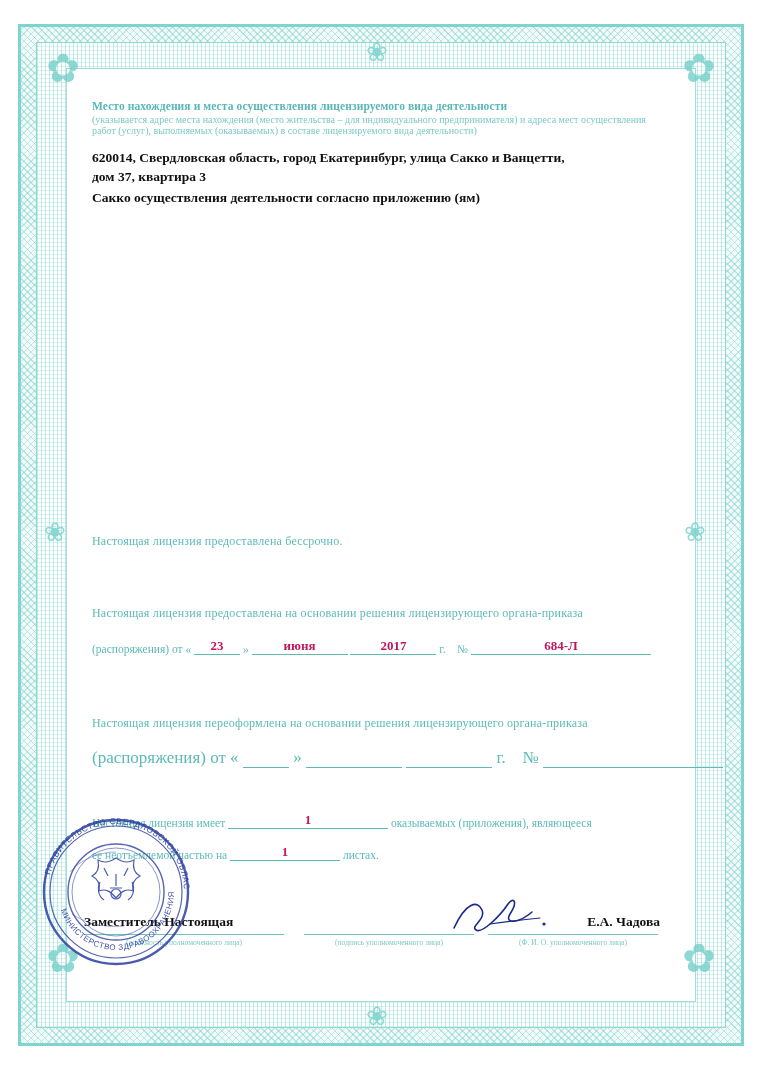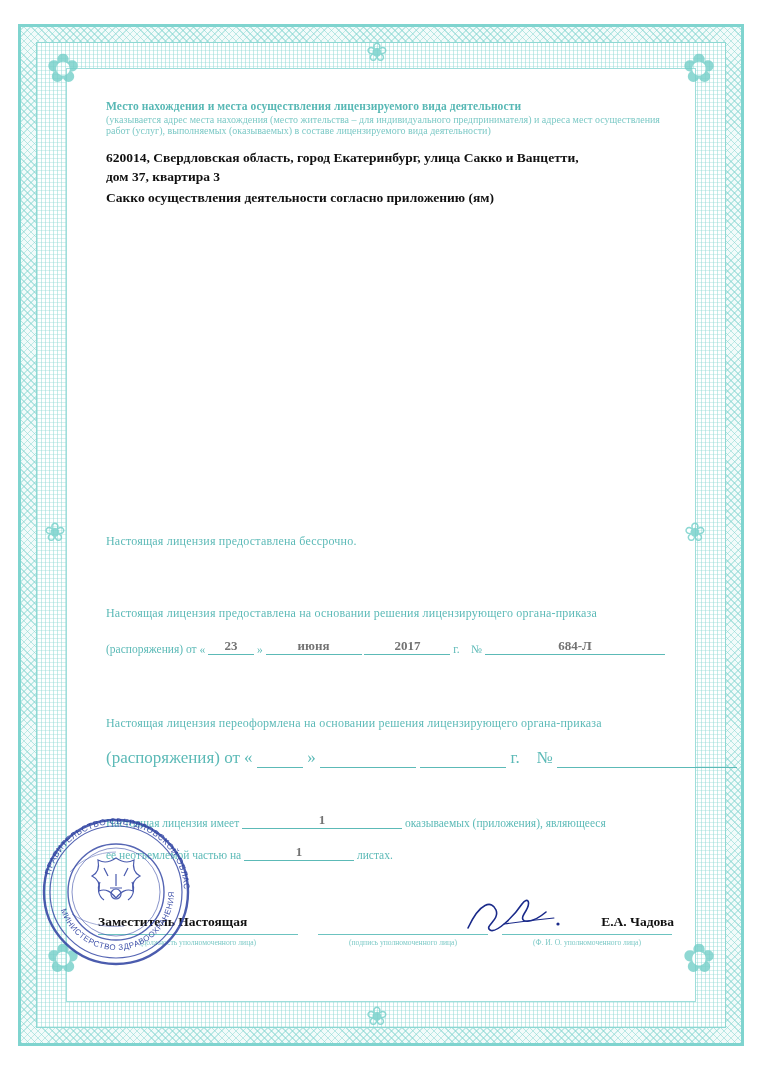--- a/index.html
+++ b/index.html
@@ -93,21 +93,21 @@
     color: #7ad2cc;
     font-size: 26px;
     line-height: 26px;
     opacity: 0.85;
     pointer-events: none;
   }
 
   
   .content {
     position: absolute;
-    left: 62px;
+    left: 48px;
     top: 68px;
     width: 630px;
     height: 934px;
   }
 
   .field-label {
     position: absolute;
     font-weight: bold;
     font-size: 11.5px;
     color: #58b8b5;
@@ -135,21 +135,21 @@
     position: absolute;
     font-size: 12px;
     color: #5cbab7;
     letter-spacing: 0.2px;
   }
 
   .ul {
     display: inline-block;
     border-bottom: 1px solid #5cbab7;
     text-align: center;
-    color: #737373;
+    color: #be185d;
     font-weight: bold;
     font-size: 13px;
     vertical-align: bottom;
   }
 
   .sig-name {
     position: absolute;
     right: 18px;
     top: 846px;
     font-size: 13.5px;

